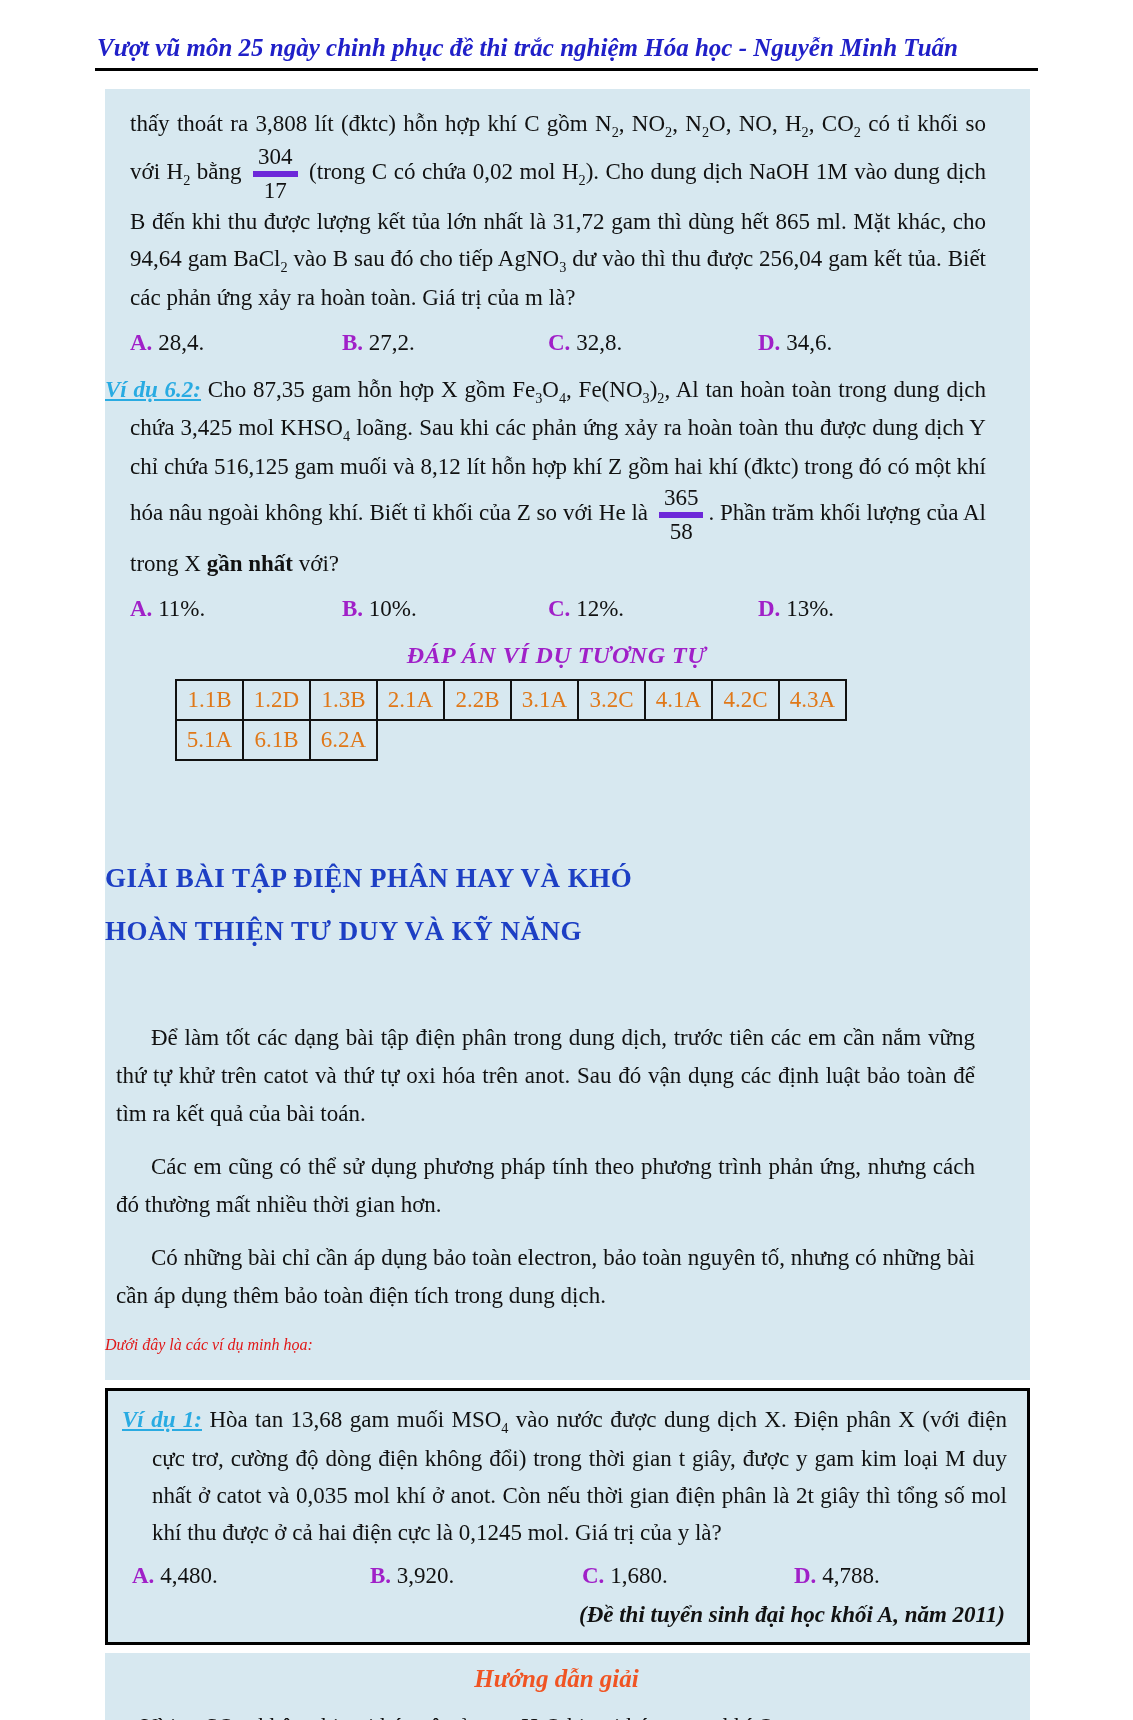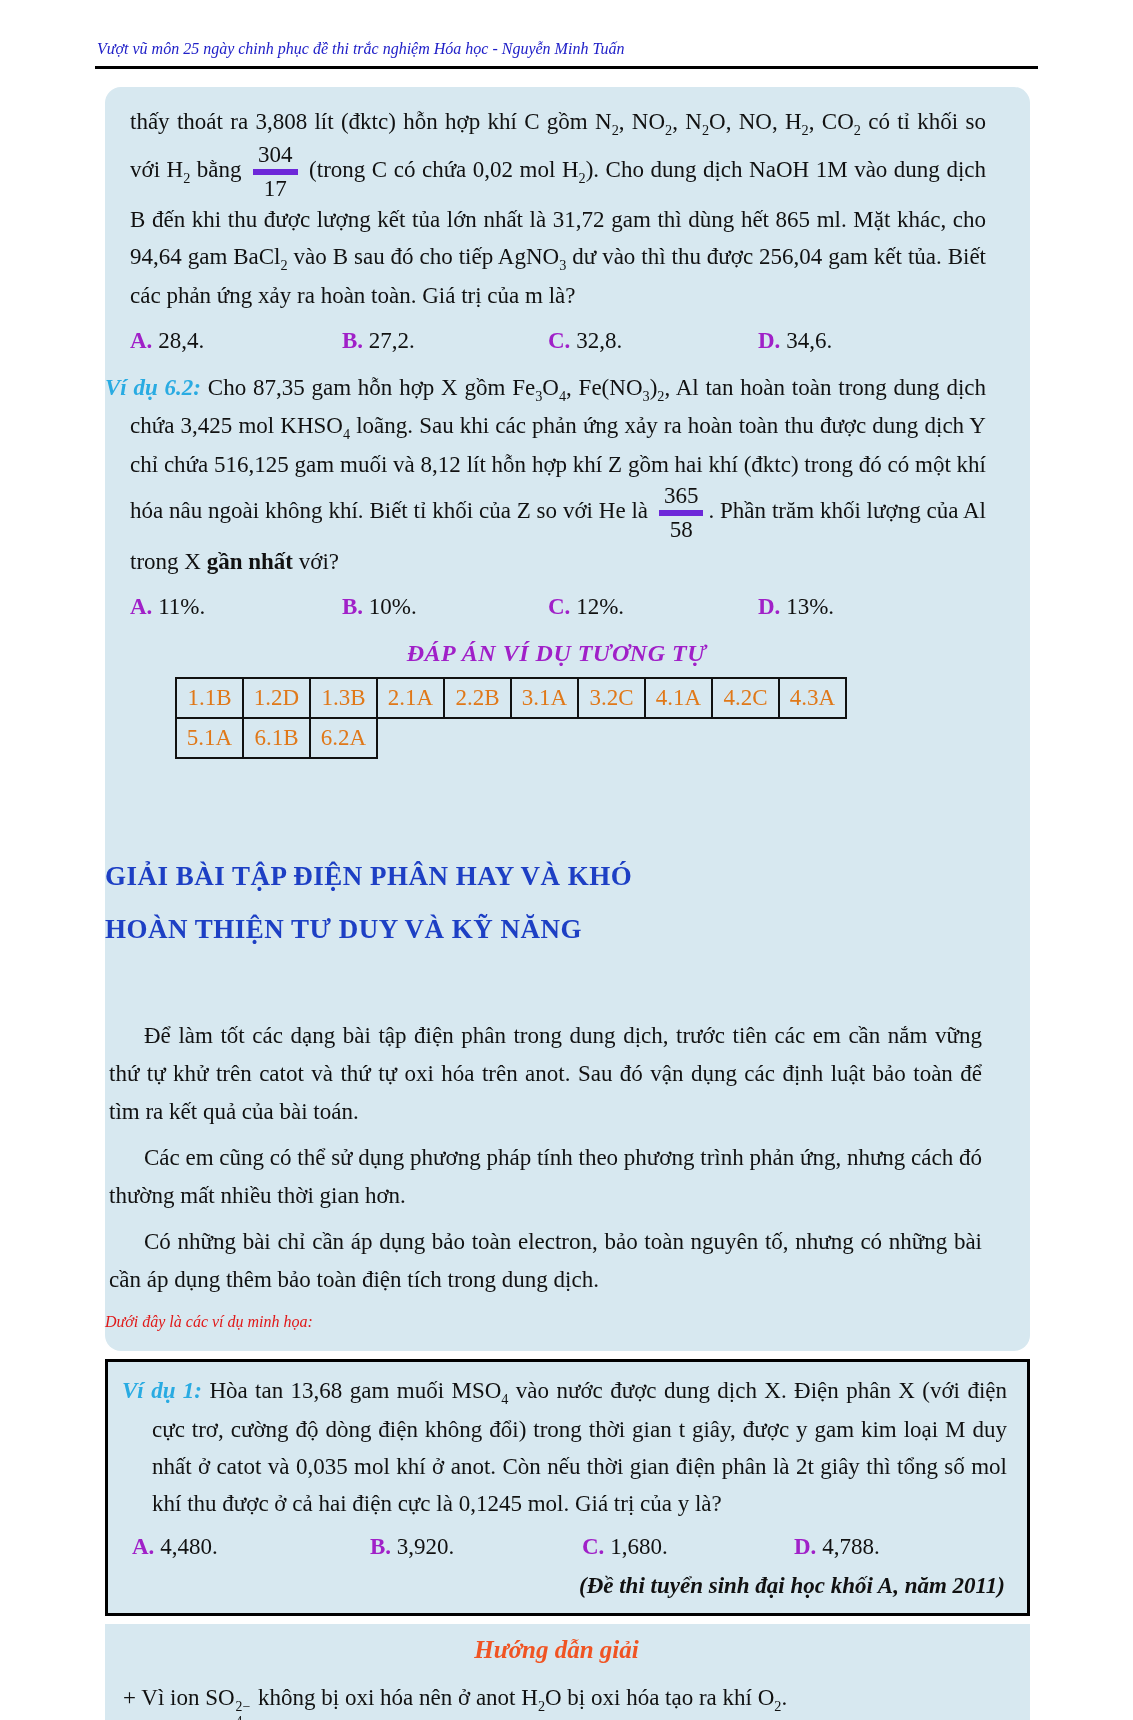--- a/index.html
+++ b/index.html
@@ -20,36 +20,36 @@
     color:var(--ink);font-size:23px;
   }
   
   .page-header{
     margin:34px 95px 0 95px;
     border-bottom:3px solid #000;
     padding-bottom:6px;
   }
   .page-header .hdr-text{
     color:var(--header_blue);
-    font-style:italic;font-weight:normal;font-size:16px;
+    font-style:italic;font-weight:bold;font-size:25px;
     padding-left:2px;
   }
   
   .content{margin:18px 0 0 105px;width:925px;}
   .blue{background:var(--bg_blue);}
-  .block{padding:12px 22px 10px 0;border-radius:16px;}
+  .block{padding:12px 22px 16px 0;}
   .para{
     margin:0 0 0 0;padding:4px 22px 4px 25px;
     text-align:justify;line-height:1.62;
   }
   .hang{
     padding-left:25px;text-indent:-0px;
   }
   .hang .lead-label{margin-left:-25px;}
-  .vd-label{color:var(--cyan);font-weight:bold;font-style:italic;}
+  .vd-label{color:var(--cyan);font-weight:bold;font-style:italic;text-decoration:underline;}
   .options-row{
     display:grid;grid-template-columns:212px 206px 210px 1fr;
     padding:6px 0 6px 25px;line-height:1.5;
   }
   .opt .letter{color:var(--purple);font-weight:bold;}
   .answers-heading{
     text-align:center;color:var(--purple);
     font-weight:bold;font-style:italic;font-size:24px;
     padding:10px 0 6px 0;letter-spacing:0.5px;
   }
@@ -61,21 +61,21 @@
   
   .chapter{display:flex;margin:104px 0 0 0;padding:0 0 0 0;}
   .chapter .chapter-label{
     color:var(--purple);font-weight:bold;font-style:italic;
     font-size:30px;width:235px;flex:0 0 235px;padding-top:4px;
   }
   .chapter .chapter-title{color:var(--title_blue);font-weight:bold;font-size:27px;line-height:1.0;}
   .chapter .chapter-title .t-line{margin-bottom:26px;letter-spacing:0.5px;}
   .intro-wrap{margin-top:46px;}
   .intro-para{
-    padding:2px 22px 2px 0;margin:4px;text-align:justify;line-height:1.65;text-indent:35px;
+    padding:2px 22px 2px 0;margin:11px;text-align:justify;line-height:1.65;text-indent:35px;
   }
   .examples-lead{
     color:var(--red);font-style:italic;font-size:16px;
     padding:8px 0 10px 0;
   }
   
   .example-box{
     border:3px solid #000;background:var(--bg_blue);
     margin:8px 0;padding:8px 14px 8px 14px;
   }

